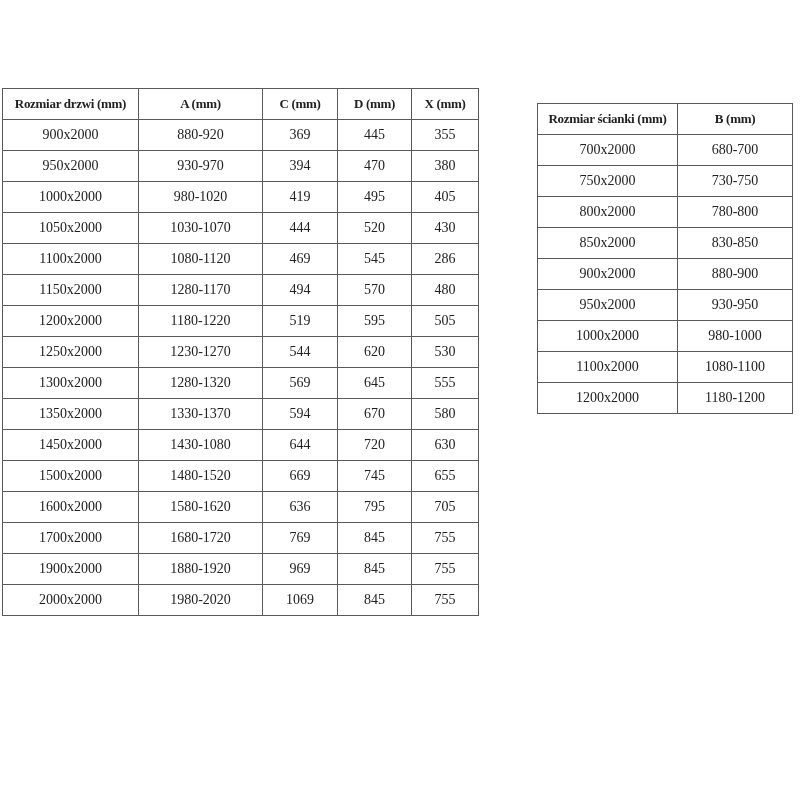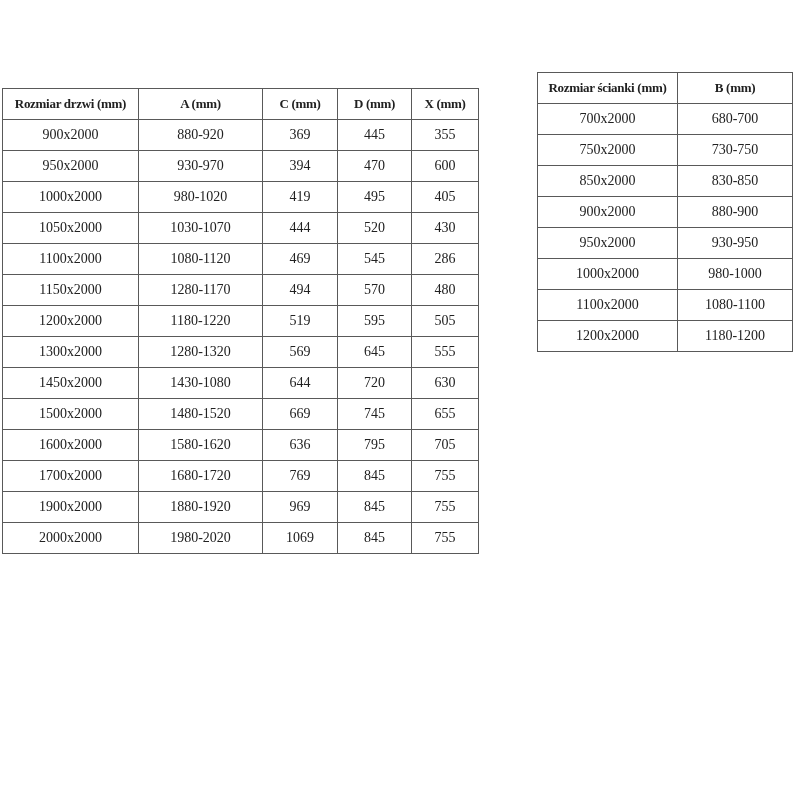--- a/index.html
+++ b/index.html
@@ -38,21 +38,21 @@
     font-size: 13px;
     letter-spacing: -0.3px;
   }
   #door-table {
     left: 2px;
     top: 88px;
     width: 476px;
   }
   #wall-table {
     left: 537px;
-    top: 72px;
+    top: 103px;
     width: 255px;
   }
 </style>
 </head>
 <body>
 
 <div class="page">
 
   <table id="door-table" class="spec-table">
     <colgroup>
@@ -77,21 +77,21 @@
           <td>880-920</td>
           <td>369</td>
           <td>445</td>
           <td>355</td>
         </tr>
         <tr>
           <td>950x2000</td>
           <td>930-970</td>
           <td>394</td>
           <td>470</td>
-          <td>600</td>
+          <td>380</td>
         </tr>
         <tr>
           <td>1000x2000</td>
           <td>980-1020</td>
           <td>419</td>
           <td>495</td>
           <td>405</td>
         </tr>
         <tr>
           <td>1050x2000</td>
@@ -115,25 +115,39 @@
           <td>480</td>
         </tr>
         <tr>
           <td>1200x2000</td>
           <td>1180-1220</td>
           <td>519</td>
           <td>595</td>
           <td>505</td>
         </tr>
         <tr>
+          <td>1250x2000</td>
+          <td>1230-1270</td>
+          <td>544</td>
+          <td>620</td>
+          <td>530</td>
+        </tr>
+        <tr>
           <td>1300x2000</td>
           <td>1280-1320</td>
           <td>569</td>
           <td>645</td>
           <td>555</td>
+        </tr>
+        <tr>
+          <td>1350x2000</td>
+          <td>1330-1370</td>
+          <td>594</td>
+          <td>670</td>
+          <td>580</td>
         </tr>
         <tr>
           <td>1450x2000</td>
           <td>1430-1080</td>
           <td>644</td>
           <td>720</td>
           <td>630</td>
         </tr>
         <tr>
           <td>1500x2000</td>
@@ -187,20 +201,24 @@
     <tbody>
         <tr>
           <td>700x2000</td>
           <td>680-700</td>
         </tr>
         <tr>
           <td>750x2000</td>
           <td>730-750</td>
         </tr>
         <tr>
+          <td>800x2000</td>
+          <td>780-800</td>
+        </tr>
+        <tr>
           <td>850x2000</td>
           <td>830-850</td>
         </tr>
         <tr>
           <td>900x2000</td>
           <td>880-900</td>
         </tr>
         <tr>
           <td>950x2000</td>
           <td>930-950</td>

